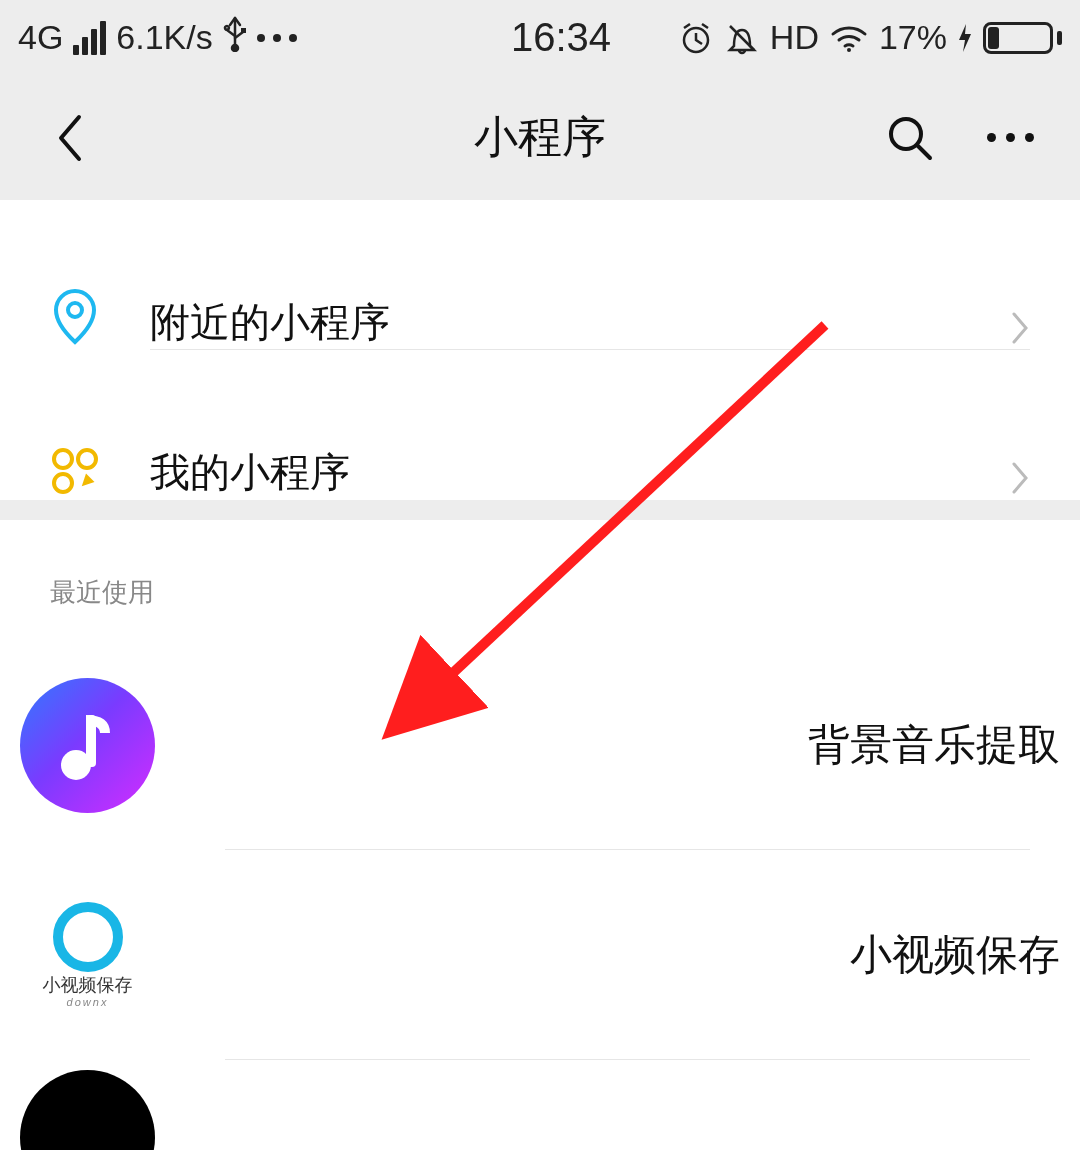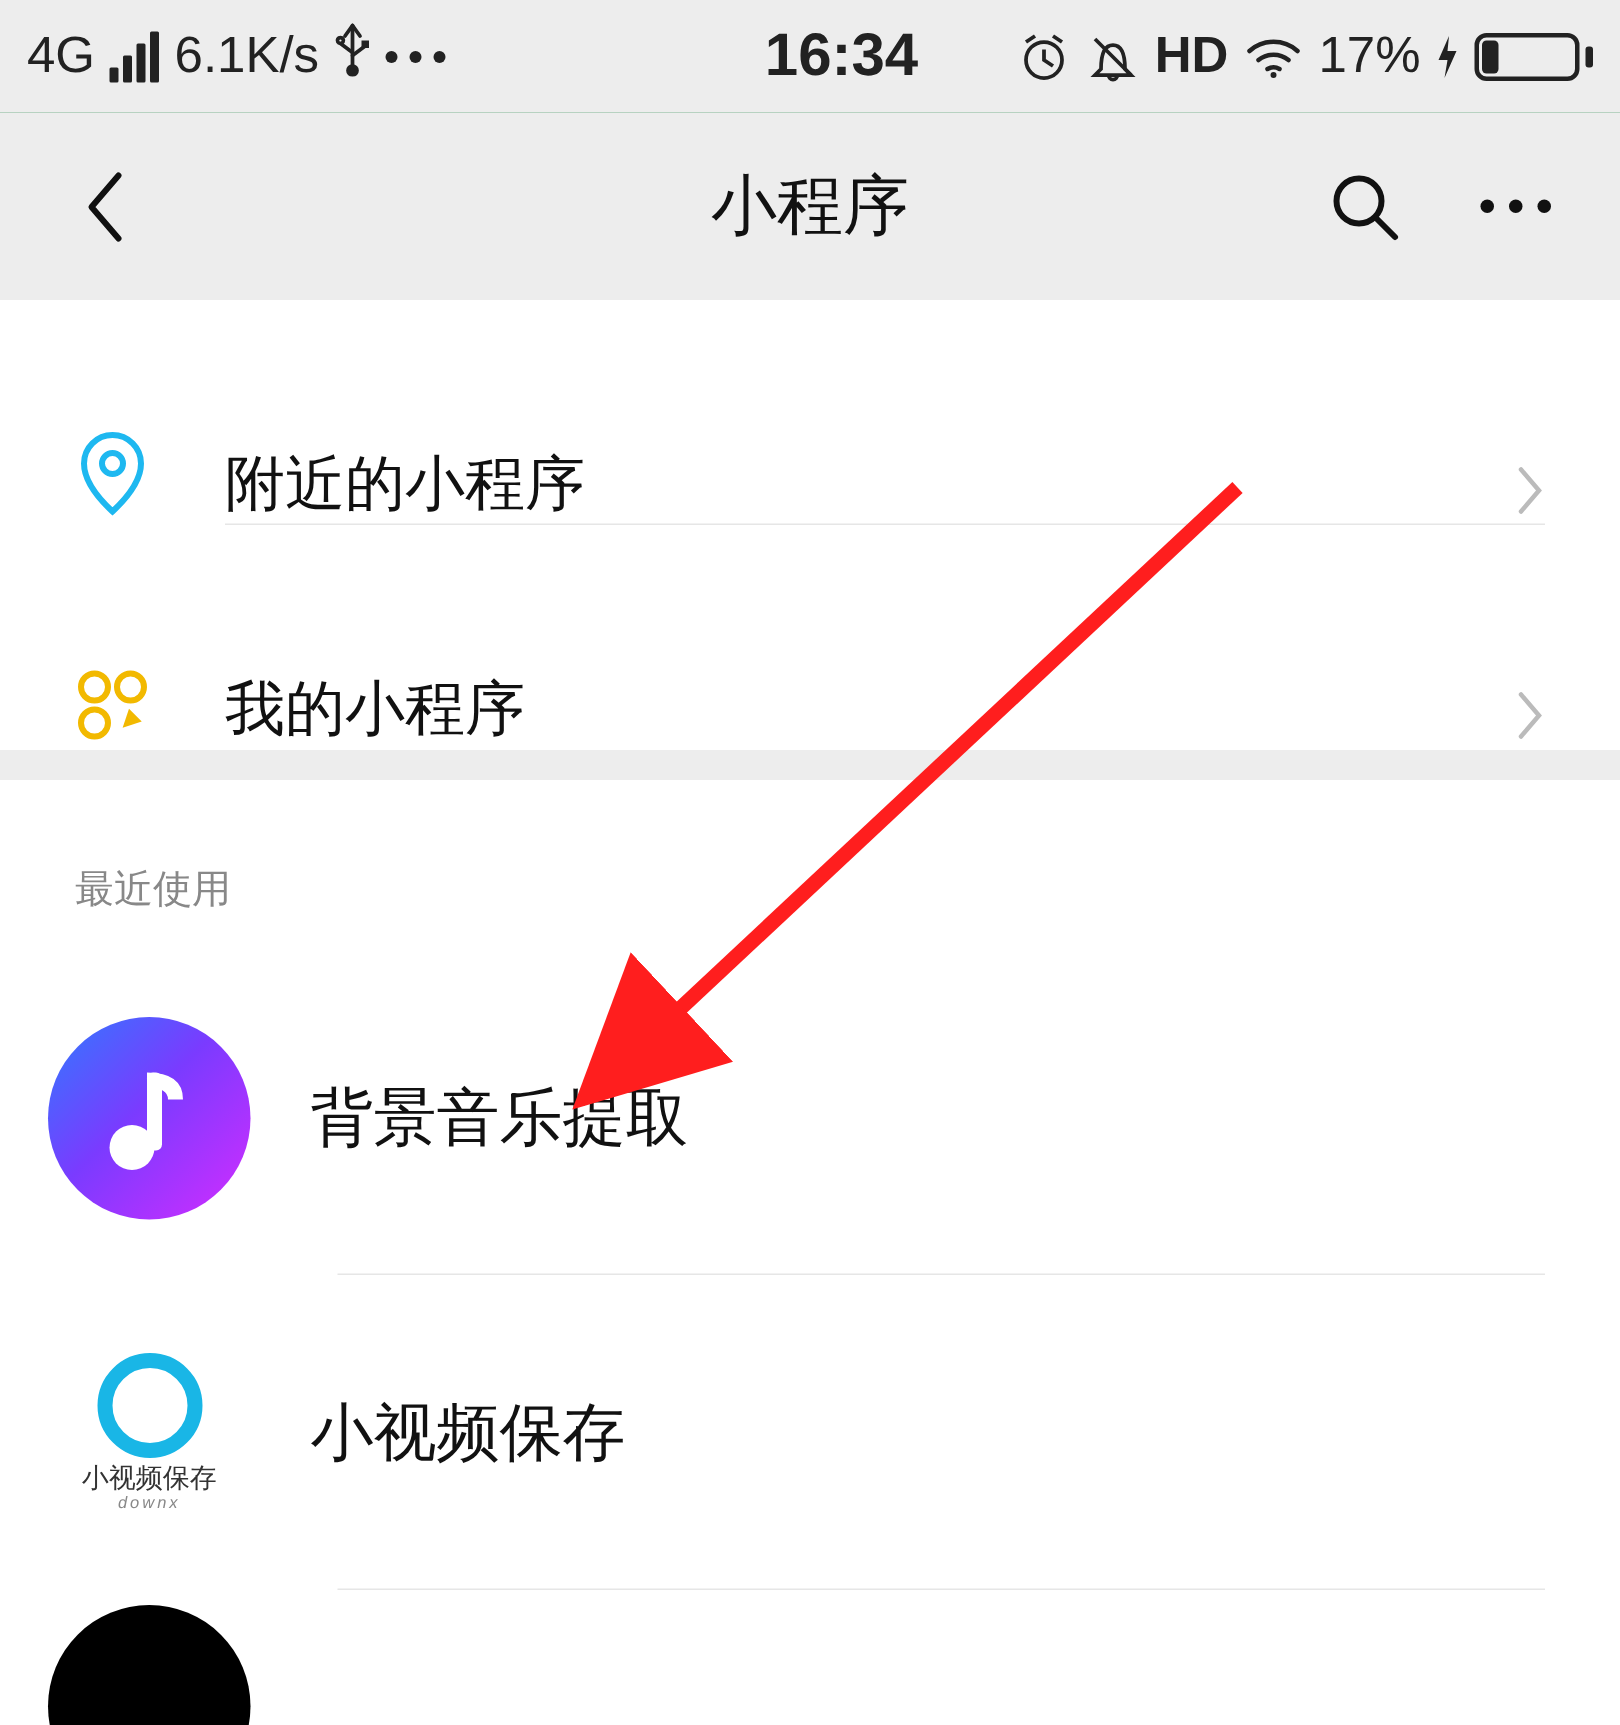--- a/index.html
+++ b/index.html
@@ -2,21 +2,21 @@
 <html><head>
 <meta charset="utf-8">
 <style>
   * { box-sizing: border-box; margin: 0; padding: 0; }
   html, body { width: 1080px; height: 1150px; font-family: -apple-system, "PingFang SC", "Helvetica Neue", Arial, sans-serif; background: #ededed; color: #111; }
   .screen { width: 1080px; height: 1150px; position: relative; overflow: hidden; background: #15803d; }
 
   
   .status-bar { height: 75px; background: #ededed; display: flex; align-items: center; justify-content: space-between; padding: 0 18px; font-size: 34px; font-weight: 500; color: #222; }
   .status-left, .status-right { display: flex; align-items: center; gap: 10px; }
-  .status-center { position: absolute; left: 0; right: 0; text-align: center; pointer-events: none; font-size: 40px; font-weight: 700; margin-left: 42px; }
+  .status-center { position: absolute; left: 0; right: 0; text-align: center; pointer-events: none; font-size: 40px; font-weight: 400; margin-left: 42px; }
   .sig-bars { display: inline-flex; align-items: flex-end; gap: 3px; }
   .sig-bars span { width: 6px; background: #222; display: inline-block; border-radius: 1px; }
   .sig-bars span:nth-child(1){height:10px}
   .sig-bars span:nth-child(2){height:18px}
   .sig-bars span:nth-child(3){height:26px}
   .sig-bars span:nth-child(4){height:34px}
   .status-right svg { display:block; }
   .batt { display:inline-flex; align-items:center; gap:4px; }
   .batt-body { width:70px; height:32px; border:3px solid #222; border-radius:8px; position:relative; }
   .batt-fill { position:absolute; left:2px; top:2px; bottom:2px; width:17%; background:#222; border-radius:3px; }
@@ -34,21 +34,21 @@
   .row .leading { width:100px; display:flex; align-items:center; justify-content:flex-start; }
   .row .label { font-size:40px; color:#111; flex:1; }
   .row .chev { color:#bbb; }
   .row-divider { position:absolute; left:150px; right:50px; bottom:0; height:1px; background:#e6e6e6; }
 
   .gap { height:20px; background:#ededed; }
 
   .section-header { padding: 55px 50px 30px; font-size:26px; color:#888; background:#fff; }
 
   
-  .recent-row { display:flex; align-items:center; padding: 0 32px; min-height:210px; position:relative; background:#fff;}
+  .recent-row { display:flex; align-items:center; padding: 0 20px; min-height:210px; position:relative; background:#fff;justify-content:space-between;}
   .recent-row .app-icon { width:135px; height:135px; border-radius:50%; margin-right:40px; display:flex; align-items:center; justify-content:center; flex-shrink:0; }
   .recent-row .app-label { font-size:42px; color:#111; }
   .recent-divider { position:absolute; left:225px; right:50px; bottom:0; height:1px; background:#e6e6e6; }
 
   .app-icon-gradient { background: linear-gradient(135deg, #2f7bff 0%, #7a3bff 45%, #d42cff 100%); }
   .app-icon-white { background:#fff; }
   .app-icon-black { background:#000; }
   .ring { width:70px; height:70px; border:10px solid #19b6e6; border-radius:50%; }
   .mini-cap { font-size:18px; color:#333; text-align:center; line-height:1.1; margin-top:4px;}
   .mini-sub { font-size:11px; color:#888; text-align:center; letter-spacing:2px;font-style:italic;}
@@ -105,21 +105,21 @@
       </span>
       <span>
         <svg width="36" height="36" viewBox="0 0 36 36">
             <g stroke="#222" stroke-width="2.5" fill="none">
               <path d="M10 26 C10 16 12 10 18 10 C24 10 26 16 26 26 L30 30 L6 30 Z"></path>
               <path d="M15 30 a3 3 0 0 0 6 0"></path>
               <line x1="6" y1="6" x2="30" y2="30"></line>
             </g>
           </svg>
       </span>
-      <span style="font-weight:700">HD</span>
+      <span style="font-weight:400">HD</span>
       <span>
         <svg width="40" height="32" viewBox="0 0 40 32">
             <g stroke="#222" stroke-width="3" fill="none" stroke-linecap="round">
               <path d="M4 12 a24 24 0 0 1 32 0"></path>
               <path d="M10 18 a16 16 0 0 1 20 0"></path>
               <path d="M16 24 a8 8 0 0 1 8 0"></path>
               <circle cx="20" cy="28" r="2" fill="#222" stroke="none"></circle>
             </g>
           </svg>
       </span>

